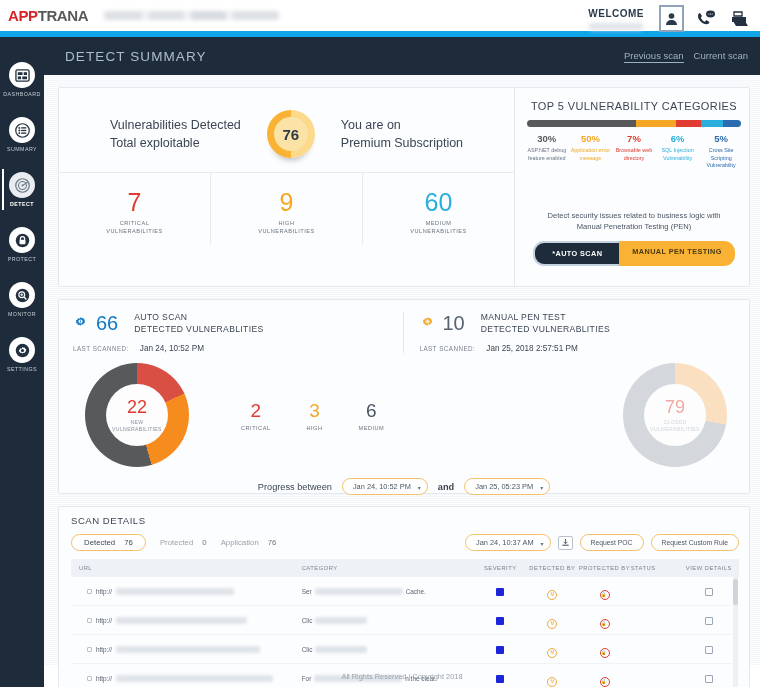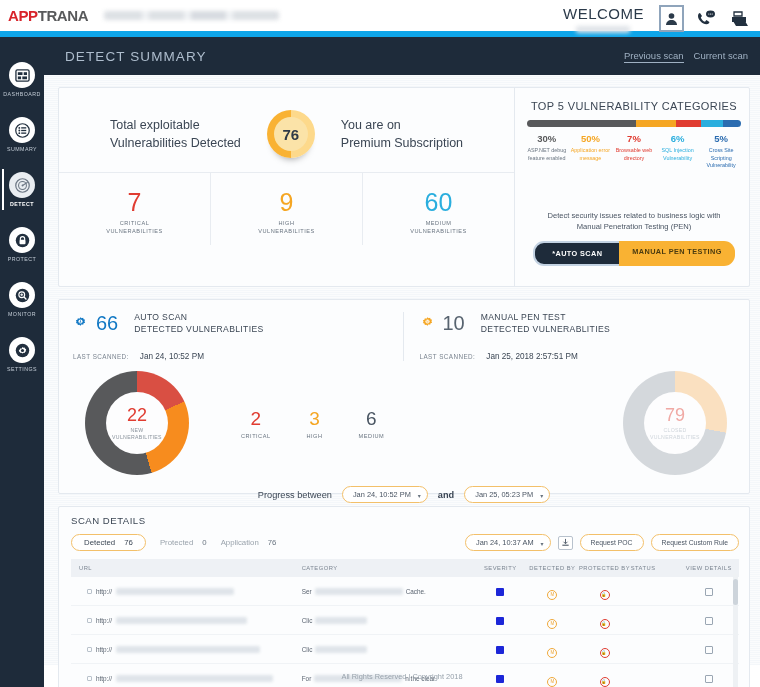--- a/index.html
+++ b/index.html
@@ -22,21 +22,21 @@
   .logo { margin-left: 8px; font-size: 15px; font-weight: bold; letter-spacing: -.4px; }
   .logo .a { color: #d8232a; }
   .logo .b { color: #58595b; }
   .acct-blur {
     margin-left: 16px; width: 175px; height: 9px; border-radius: 2px;
     background: linear-gradient(90deg,#d6dadf 0 22%,#eceff2 22% 26%,#d6dadf 26% 46%,#eceff2 46% 50%,#cfd4da 50% 70%,#eceff2 70% 74%,#d6dadf 74% 100%);
     filter: blur(2.2px); opacity: .85;
   }
   .hdr-right { position: absolute; right: 10px; top: 0; height: 37px; display: flex; align-items: center; gap: 11px; }
   .welcome-wrap { text-align: center; margin-right: 4px; }
-  .welcome { font-size: 15px; font-weight: normal; color: #2b3a4a; letter-spacing: .5px; }
+  .welcome { font-size: 10px; font-weight: bold; color: #2b3a4a; letter-spacing: .5px; }
   .welcome-blur {
     width: 54px; height: 7px; margin: 4px auto 0; border-radius: 2px;
     background: #dfe3e8; filter: blur(2px);
   }
   .ico-box { width: 25px; height: 27px; border: 2px solid #8fa4bb; display: flex; align-items: center; justify-content: center; }
   .hdr-ico { width: 22px; height: 22px; display: flex; align-items: center; justify-content: center; }
   .hdr-ico svg, .ico-box svg { display: block; }
 
   
   .titlebar {
@@ -123,21 +123,21 @@
     padding: 6px 17px; border-radius: 11px 0 0 11px; border: 2px solid #c3d2e2;
   }
   .t5-btns .b2 {
     background: #f9b233; color: #4a3b10; font-size: 7.3px; font-weight: bold; letter-spacing: .4px;
     padding: 6px 13px; border-radius: 0 11px 11px 0; margin-left: -2px;
   }
 
   
   .panel2 { height: 195px; }
   .scanrow { display: flex; padding: 12px 0 6px; }
-  .scanblk { flex: 1; display: flex; flex-direction: column; padding-left: 14px; position: relative; gap: 8px; }
+  .scanblk { flex: 1; display: flex; flex-direction: column; padding-left: 14px; position: relative; }
   .scanblk.second { border-left: 1px solid #e4e9ef; padding-left: 16px; }
   .scan-top { display: flex; align-items: center; gap: 8px; }
   .gearico { width: 15px; height: 15px; }
   .scan-num { font-size: 20px; }
   .scan-num.blue { color: #1178c4; }
   .scan-num.gray { color: #57636f; }
   .scan-lbl { font-size: 8.6px; color: #3b4654; line-height: 11.5px; letter-spacing: .35px; margin-left: 8px; }
   .scan-bot { display: flex; align-items: baseline; gap: 11px; margin-top: 9px; }
   .ls-lbl { font-size: 6.3px; color: #7a848f; letter-spacing: .45px; }
   .ls-val { font-size: 8.2px; color: #3b4654; }
@@ -357,22 +357,22 @@
     <div class="side-label">SETTINGS</div>
   </div>
 </div>
 
 <div class="main">
 
   <div class="card panel1">
     <div class="p1-left">
       <div class="totalrow">
         <div class="tot-txt">
+          <div>Vulnerabilities Detected</div>
           <div>Total exploitable</div>
-          <div>Vulnerabilities Detected</div>
         </div>
         <div class="donut76">
           <div class="inner">76</div>
         </div>
         <div class="tot-txt r">
           <div>You are on</div>
           <div>Premium Subscription</div>
         </div>
       </div>
       <div class="sevrow">

